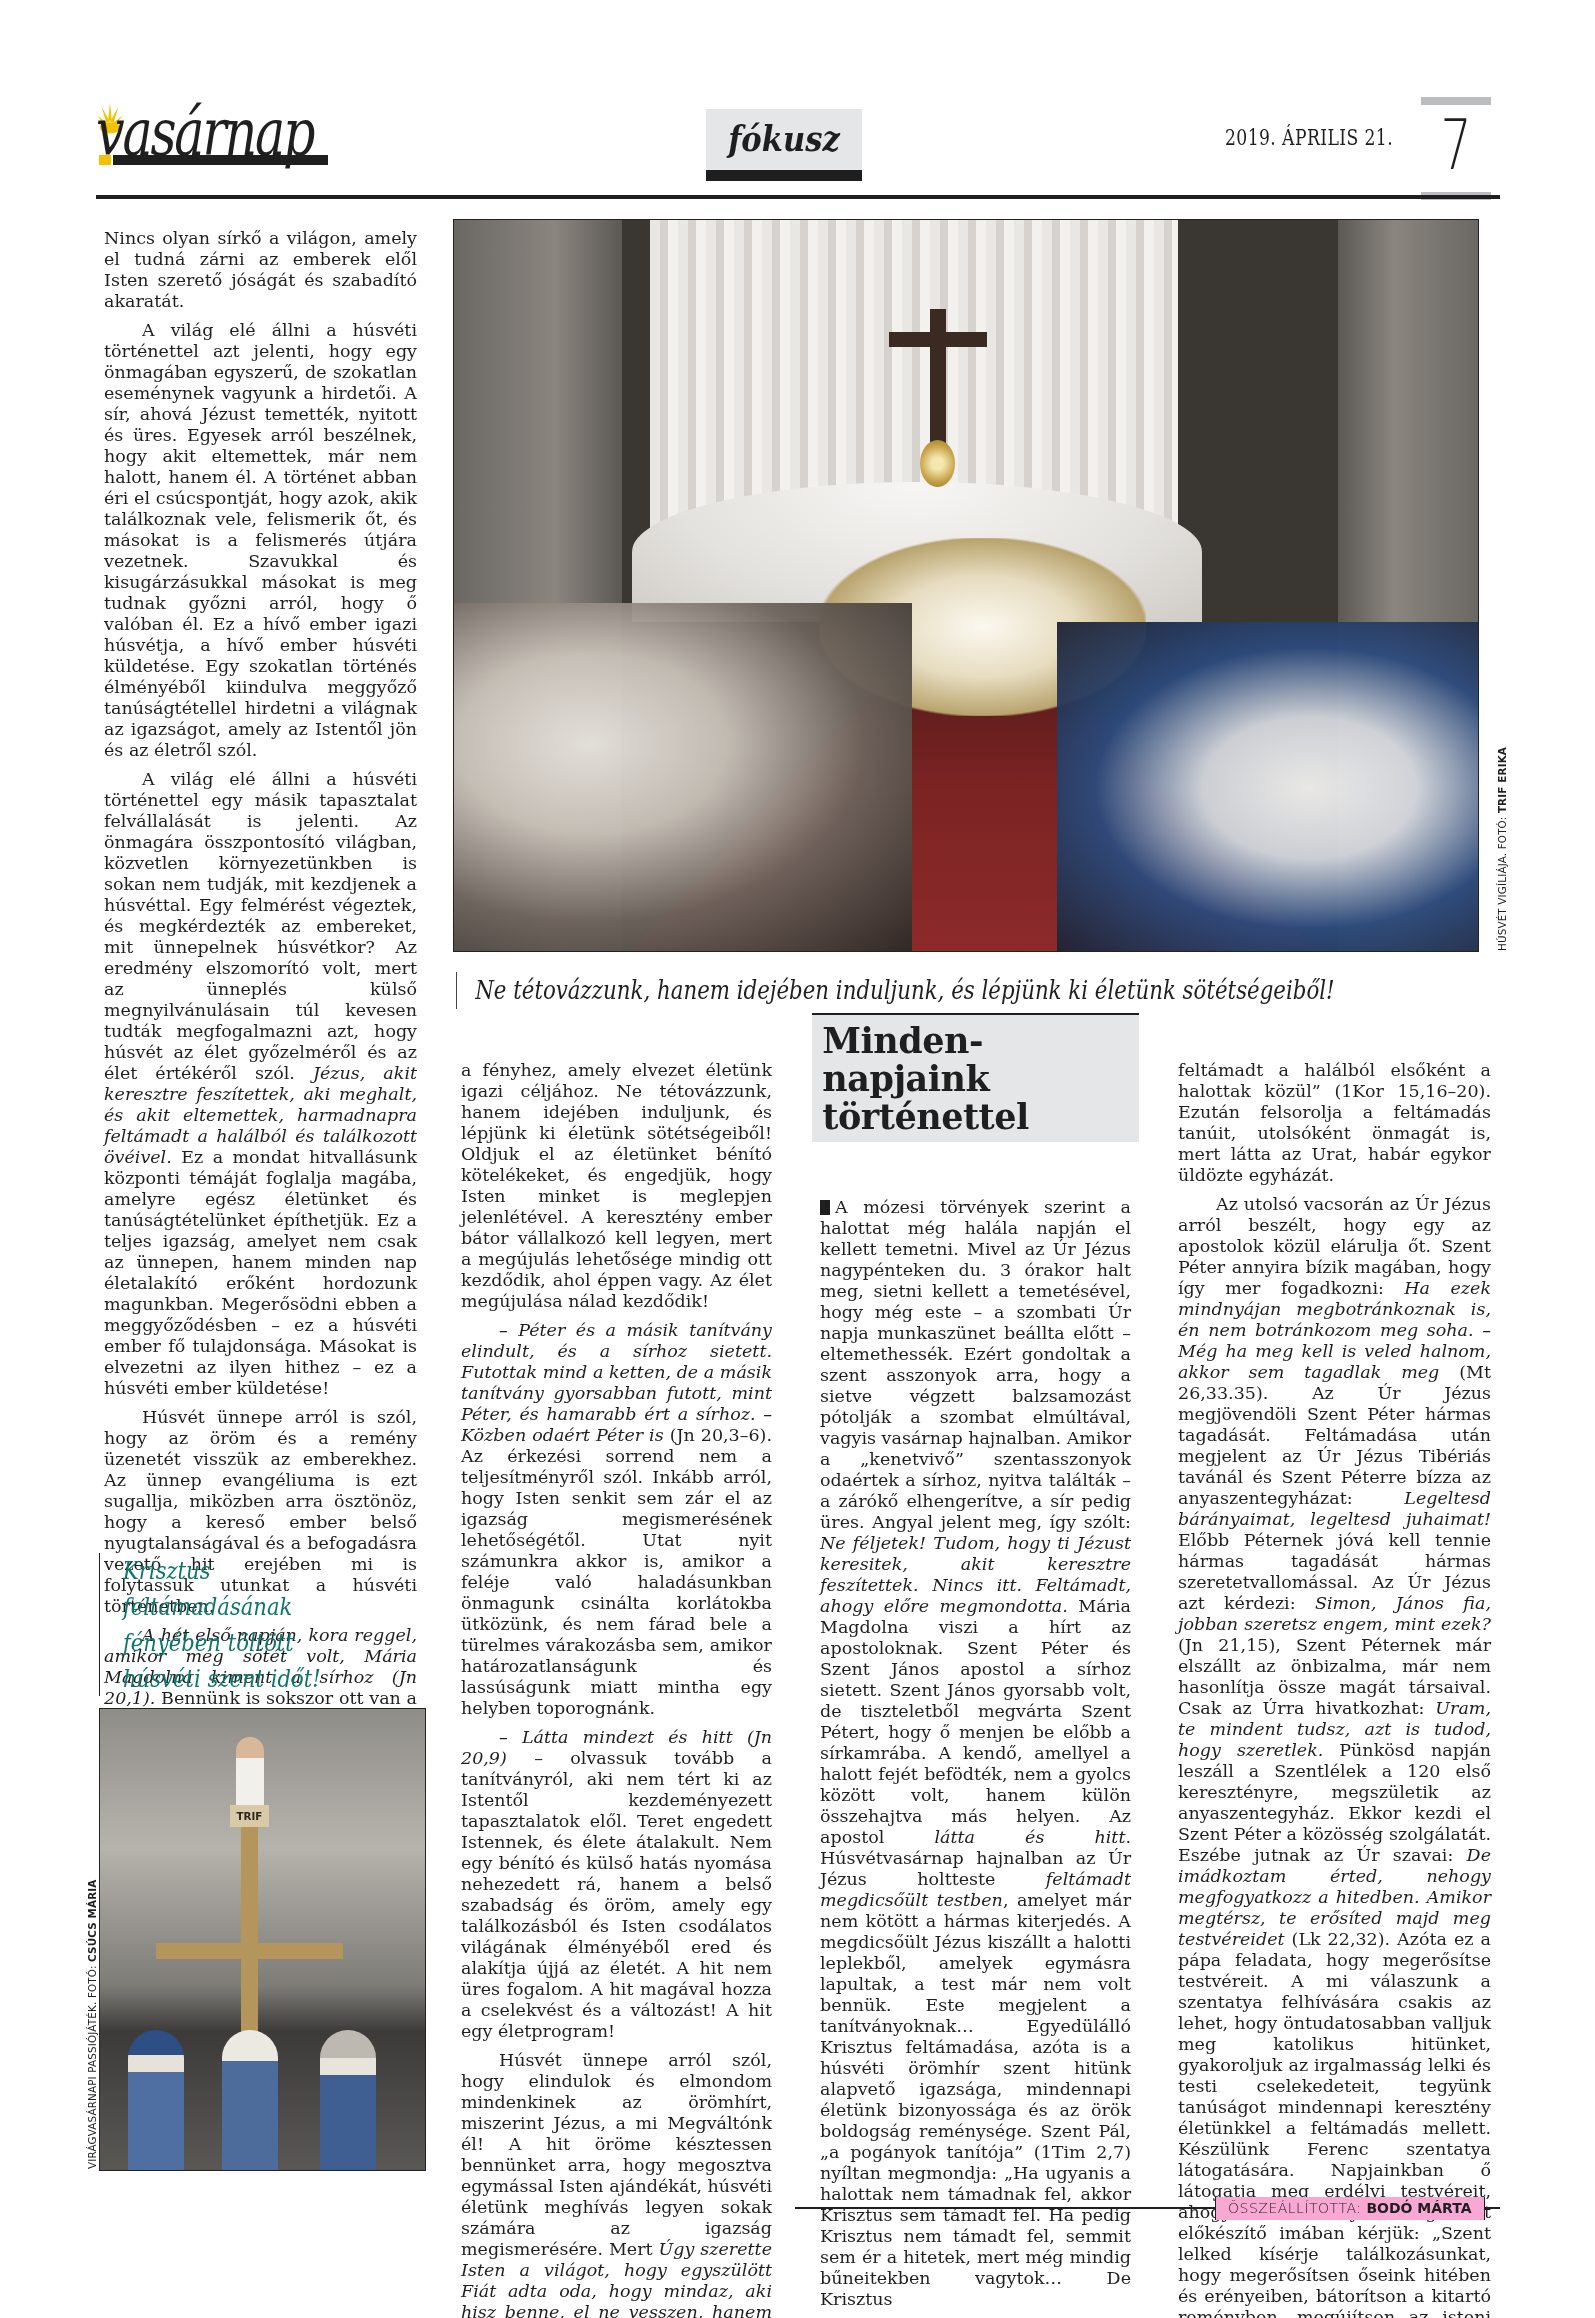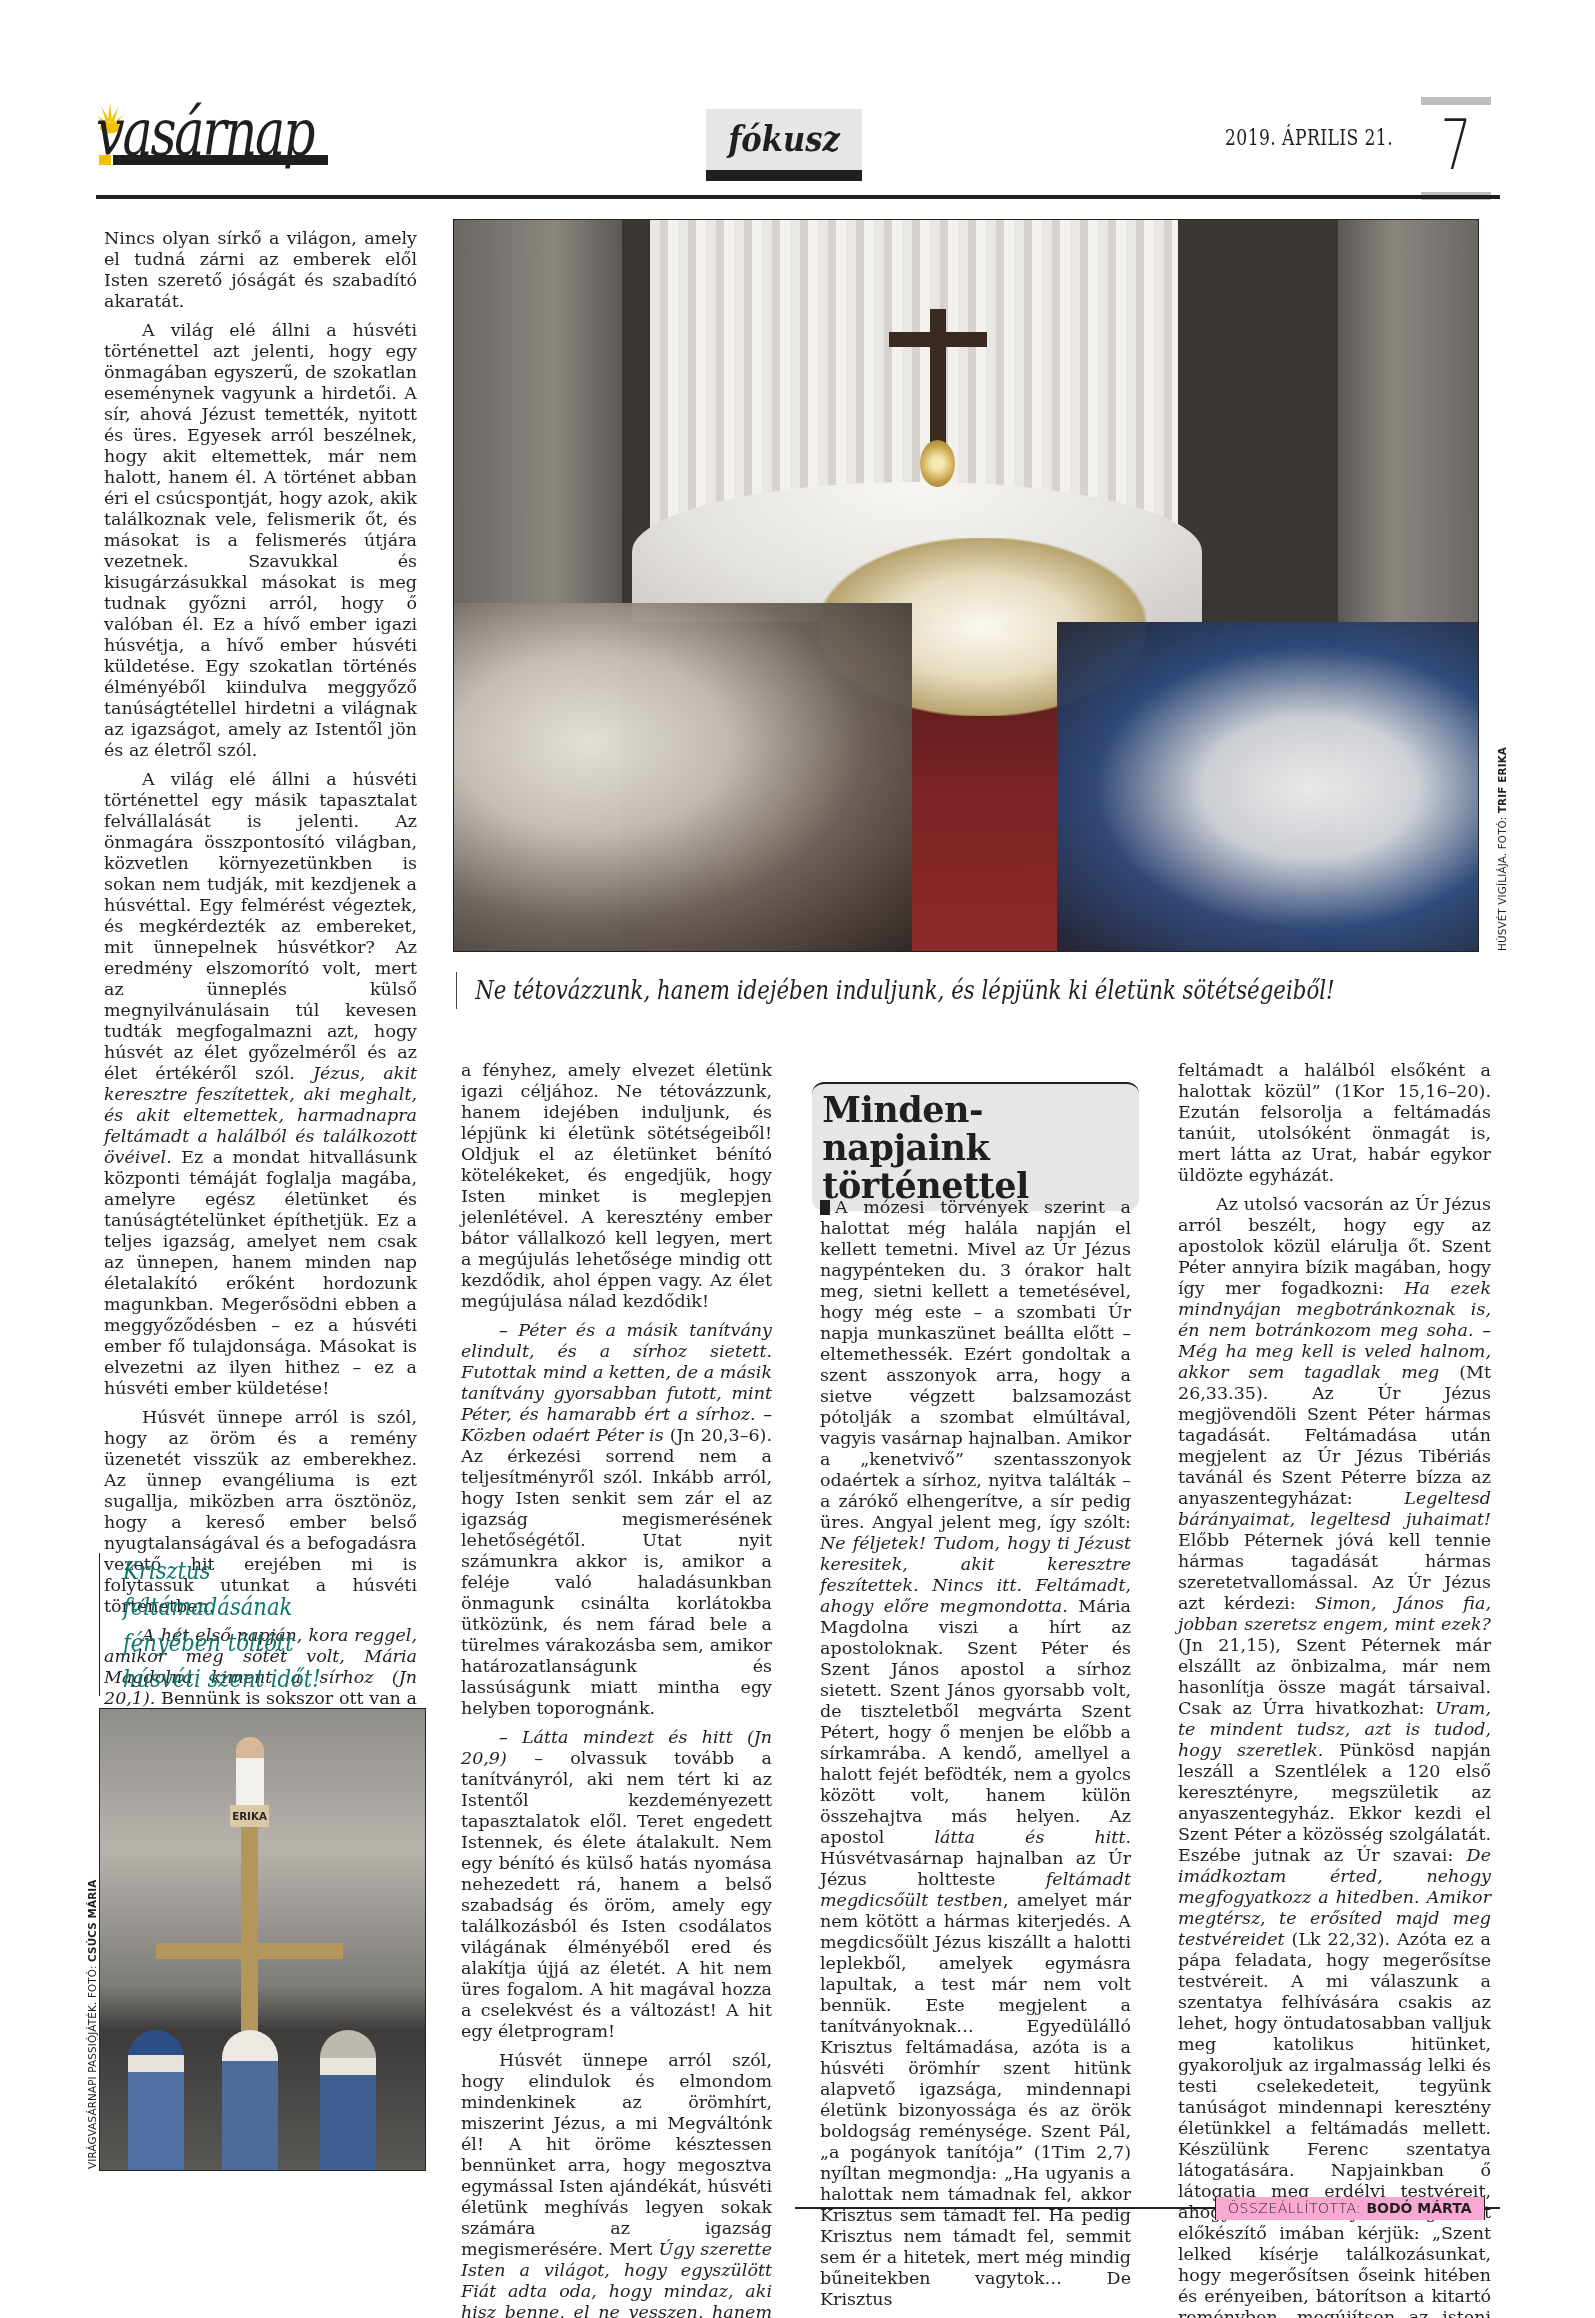--- a/index.html
+++ b/index.html
@@ -54,21 +54,21 @@
   .photo-credit-v .light { font-weight: normal; }
   #credit-main { left: 1496px; top: 951px; }
   #credit-small { left: 86px; top: 2169px; }
 
   
   .caption-main { position: absolute; left: 456px; top: 972px; height: 37px; border-left: 1.4px solid #1f1f1f; padding-left: 22.4px; font-family: "DejaVu Serif", serif; font-style: italic; font-size: 26px; line-height: 37px; color: #1f1f1f; white-space: nowrap; transform: scaleX(0.82); transform-origin: left top; }
   .pullquote { position: absolute; left: 99px; top: 1553px; width: 299px; height: 143px; border-left: 1.4px solid #1f1f1f; padding-left: 23.4px; font-family: "DejaVu Serif", serif; font-style: italic; font-size: 24px; line-height: 36px; color: #0f766e; }
   .pullquote div { transform: scaleX(0.88); transform-origin: left top; white-space: nowrap; }
 
   
-  .headline-box { position: absolute; left: 812px; top: 1082px; width: 327px; height: 127px; background: #e4e6e8; border-top: 2.8px solid #1f1f1f; border-radius: 12px; }
+  .headline-box { position: absolute; left: 812px; top: 1013px; width: 327px; height: 127px; background: #e4e6e8; border-top: 2.8px solid #1f1f1f; }
   .headline { position: absolute; left: 10.3px; top: 6.5px; font-family: "DejaVu Serif", serif; font-weight: bold; font-size: 35px; line-height: 38px; color: #1f1f1f; letter-spacing: -0.5px; }
 
   
   .small-photo { position: absolute; left: 99px; top: 1708px; width: 327px; height: 463px; background: #9a9893; overflow: hidden; border: 1.4px solid #222; box-sizing: border-box; }
   .sp-bg { position: absolute; inset: 0; background: linear-gradient(180deg, #8f8d88 0%, #b6b3ad 30%, #7e7c77 60%, #3c3b3a 70%, #5a5855 100%); }
   .sp-cross-v { position: absolute; left: 141px; top: 117px; width: 17px; height: 280px; background: #b4955c; }
   .sp-cross-h { position: absolute; left: 56px; top: 234px; width: 187px; height: 16px; background: #b4955c; }
   .sp-inri { position: absolute; left: 130px; top: 96px; width: 39px; height: 22.4px; background: #d9c9a6; font-family: "DejaVu Sans", sans-serif; font-size: 10.3px; font-weight: bold; text-align: center; line-height: 22.4px; color: #2c2620; }
   .sp-figure { position: absolute; left: 136px; top: 28px; width: 28px; height: 70px; background: linear-gradient(180deg, #d9b899 0 30%, #f2f0ea 30% 100%); border-radius: 14px 14px 2.8px 2.8px; }
   .sp-nun { position: absolute; bottom: 0; width: 56px; height: 140px; border-radius: 28px 28px 0 0; }
@@ -148,21 +148,21 @@
   <div>feltámadásának</div>
   <div>fényében töltött</div>
   <div>húsvéti szent időt!</div>
 </blockquote>
 
 <figure class="small-photo" style="margin:0;" aria-label="Palm Sunday passion play: Christ figure above a wooden cross with INRI sign, nuns in blue habits in front">
   <div class="sp-bg"></div>
   <div class="sp-figure"></div>
   <div class="sp-cross-v"></div>
   <div class="sp-cross-h"></div>
-  <div class="sp-inri">ERIKA</div>
+  <div class="sp-inri">TRIF</div>
   <div class="sp-nun n1"></div>
   <div class="sp-nun n2"></div>
   <div class="sp-nun n3"></div>
 </figure>
 <div class="photo-credit-v" id="credit-small">
   <span class="light">VIRÁGVASÁRNAPI PASSIÓJÁTÉK. FOTÓ: </span><span>CSÚCS MÁRIA</span>
 </div>
 
 <article class="col" id="col2">
     <p><span>a fényhez, amely elvezet életünk igazi céljához. Ne tétovázzunk, hanem idejében induljunk, és lépjünk ki életünk sötétségeiből! Oldjuk el az életünket bénító kötelékeket, és engedjük, hogy Isten minket is meglepjen jelenlétével. A keresztény ember bátor vállalkozó kell legyen, mert a megújulás lehetősége mindig ott kezdődik, ahol éppen vagy. Az élet megújulása nálad kezdődik!</span></p>

